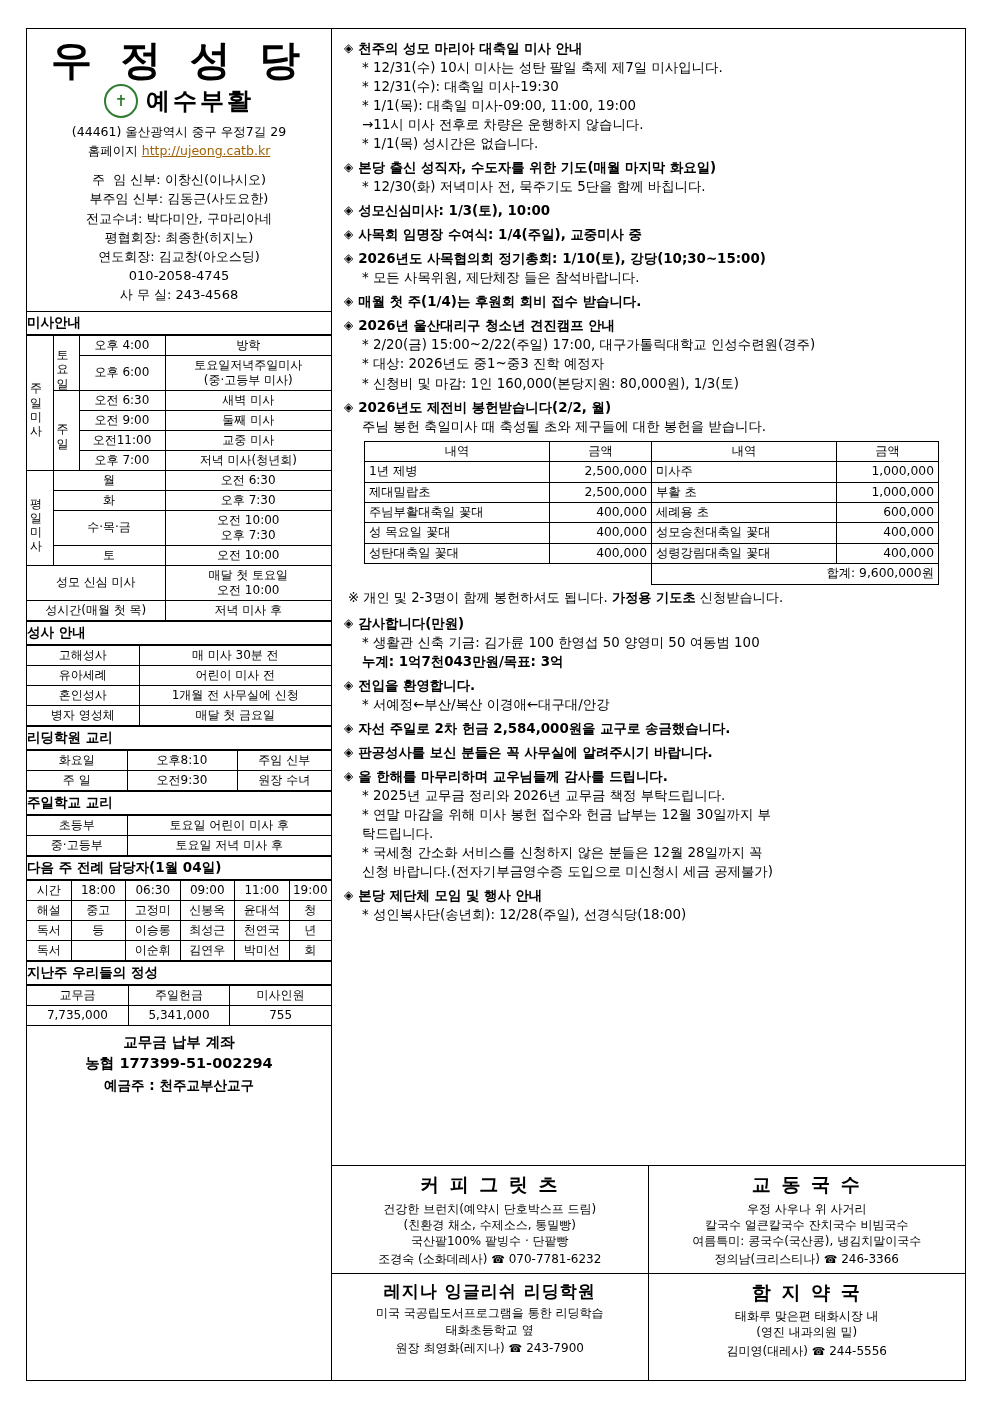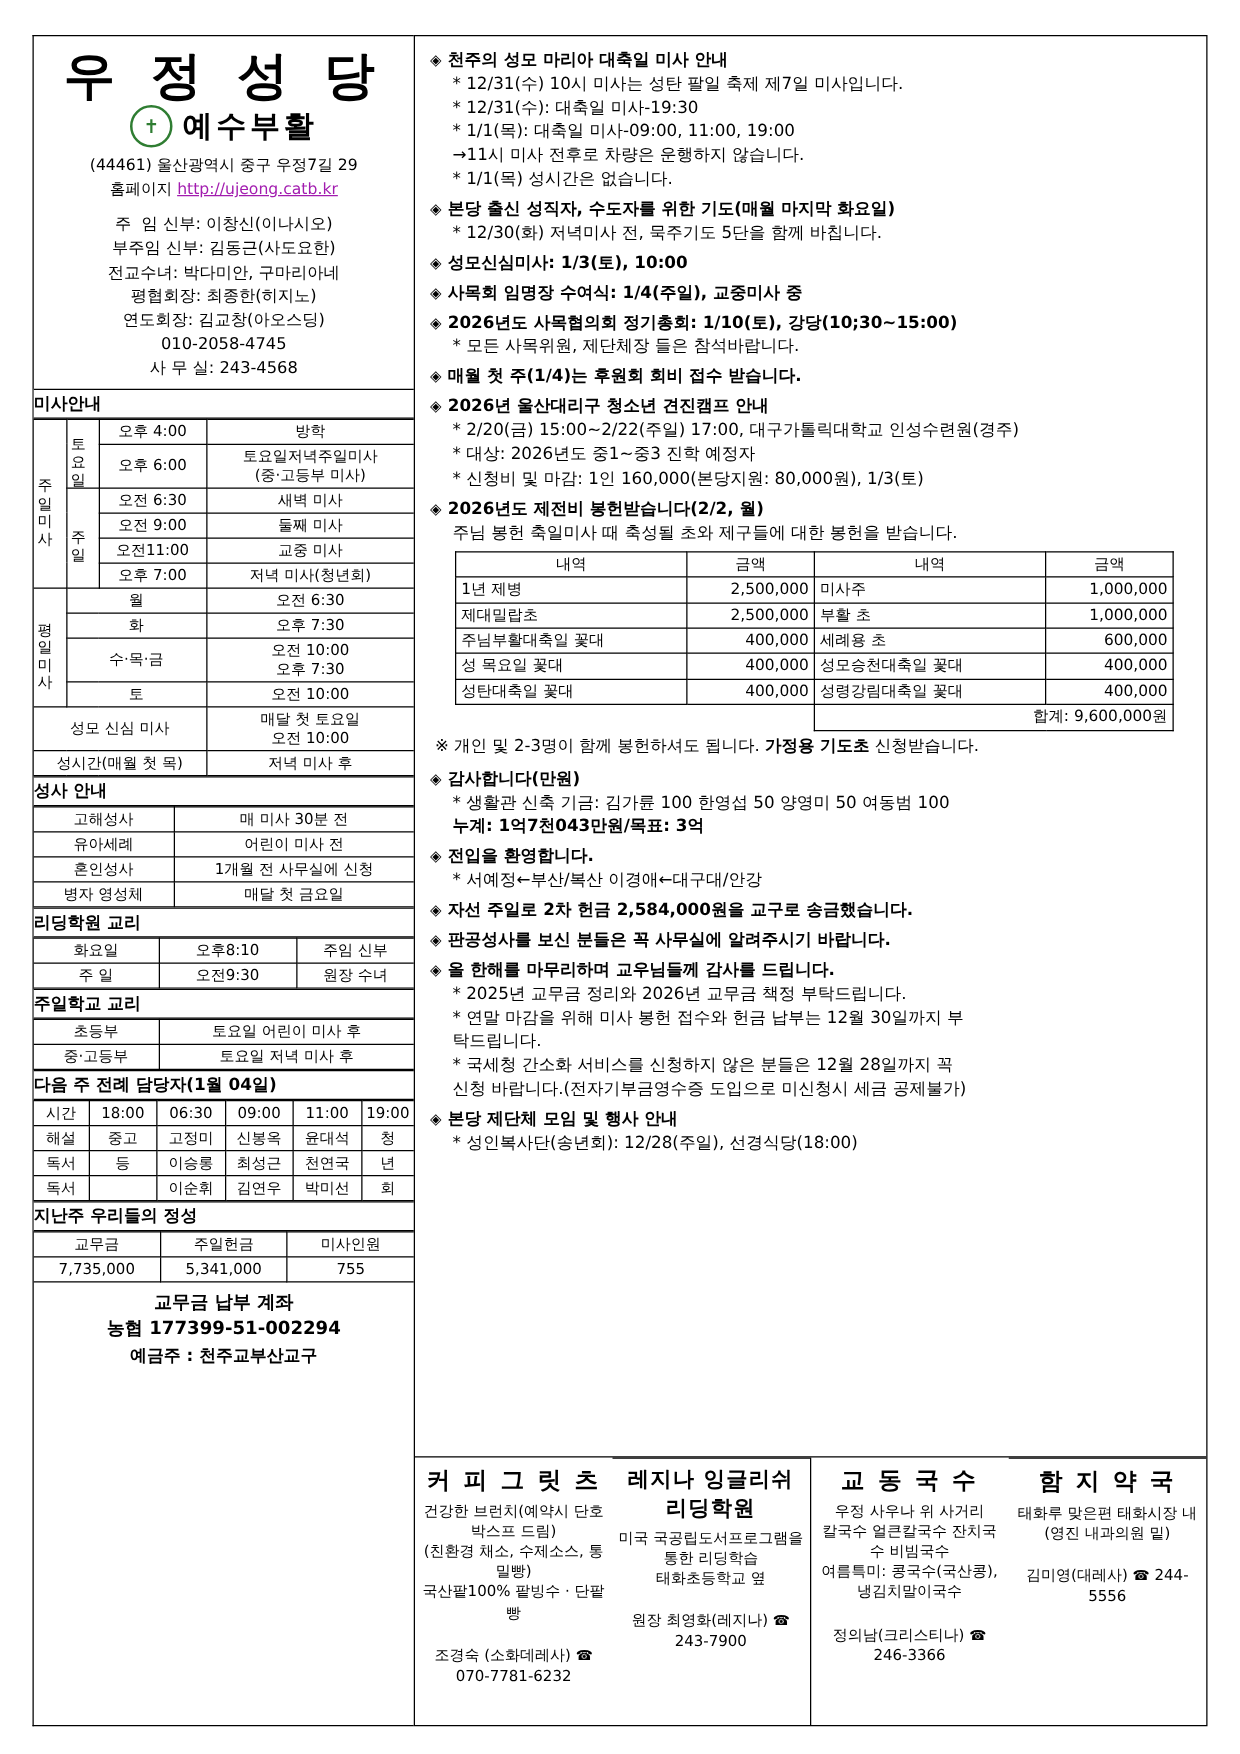--- a/index.html
+++ b/index.html
@@ -59,21 +59,21 @@
     font-size: 15px; color: #2f7d32; font-weight: bold;
     line-height: 1;
   }
   .resurrection {
     font-size: 24px;
     font-weight: bold;
     letter-spacing: 3px;
   }
   .addr { font-size: 12.5px; margin-top: 6px; }
   .homepage { font-size: 12.5px; margin-top: 2px; }
-  .homepage a { color: #a21caf; text-decoration: underline; }
+  .homepage a { color: #a16207; text-decoration: underline; }
   .staff {
     font-size: 13px;
     line-height: 1.48;
     text-align: center;
     margin-top: 6px;
     padding-bottom: 6px;
   }
   .staff div { white-space: pre; }
   .sect-title {
     text-align: left;
@@ -145,34 +145,34 @@
   table.offer td.blank { border: none; }
   table.offer td.total { text-align: right; font-weight: normal; }
   .note-line { padding-left: 4px; margin: 4px 0 6px 0; font-size: 13.2px; }
   .b { font-weight: bold; }
   
   .ads {
     display: flex;
     border-top: 1.5px solid #000;
     height: 215px;
   }
-  .ads-col { display: flex; flex-direction: row; width: 50%; }
+  .ads-col { display: flex; flex-direction: column; width: 50%; }
   .ads-col:first-child { border-right: 1.5px solid #000; }
   .ad {
     flex: 1;
     text-align: center;
     padding: 6px 4px 4px 4px;
     font-size: 12px;
     line-height: 1.35;
   }
   .ad + .ad { border-top: 1.5px solid #000; }
   .ad-title { font-size: 19px; font-weight: bold; letter-spacing: 2px; margin-bottom: 3px; }
   .ad-title.small { font-size: 17px; letter-spacing: 1px; }
   .ad-line { }
-  .ad-contact { margin-top: 18px; }
+  .ad-contact { margin-top: 2px; }
   .phone-ico { font-size: 11px; }
 </style>
 </head>
 <body>
 
 <div class="page">
 
   <div class="left">
 
     <div class="masthead">

